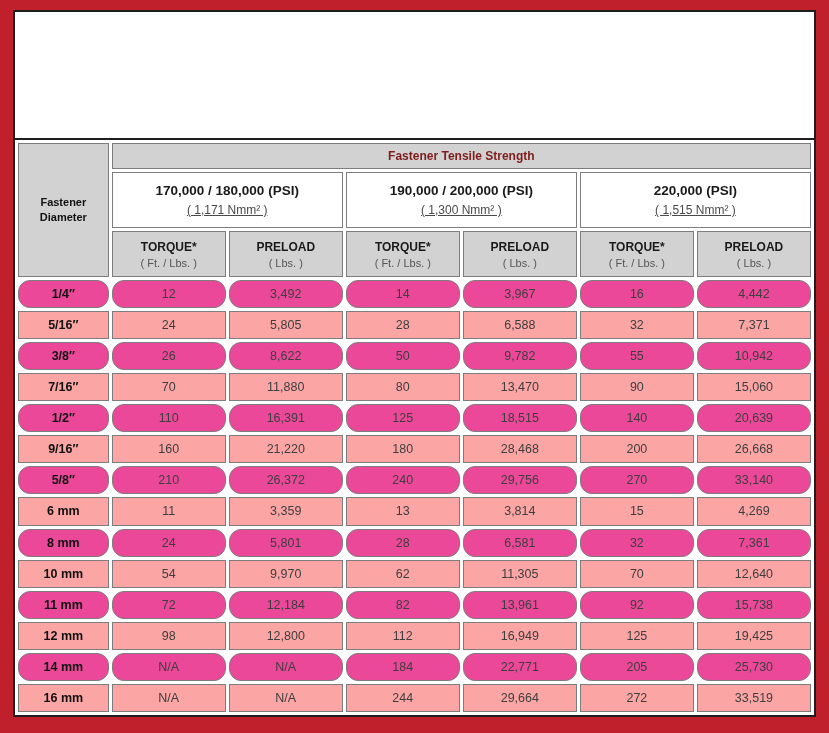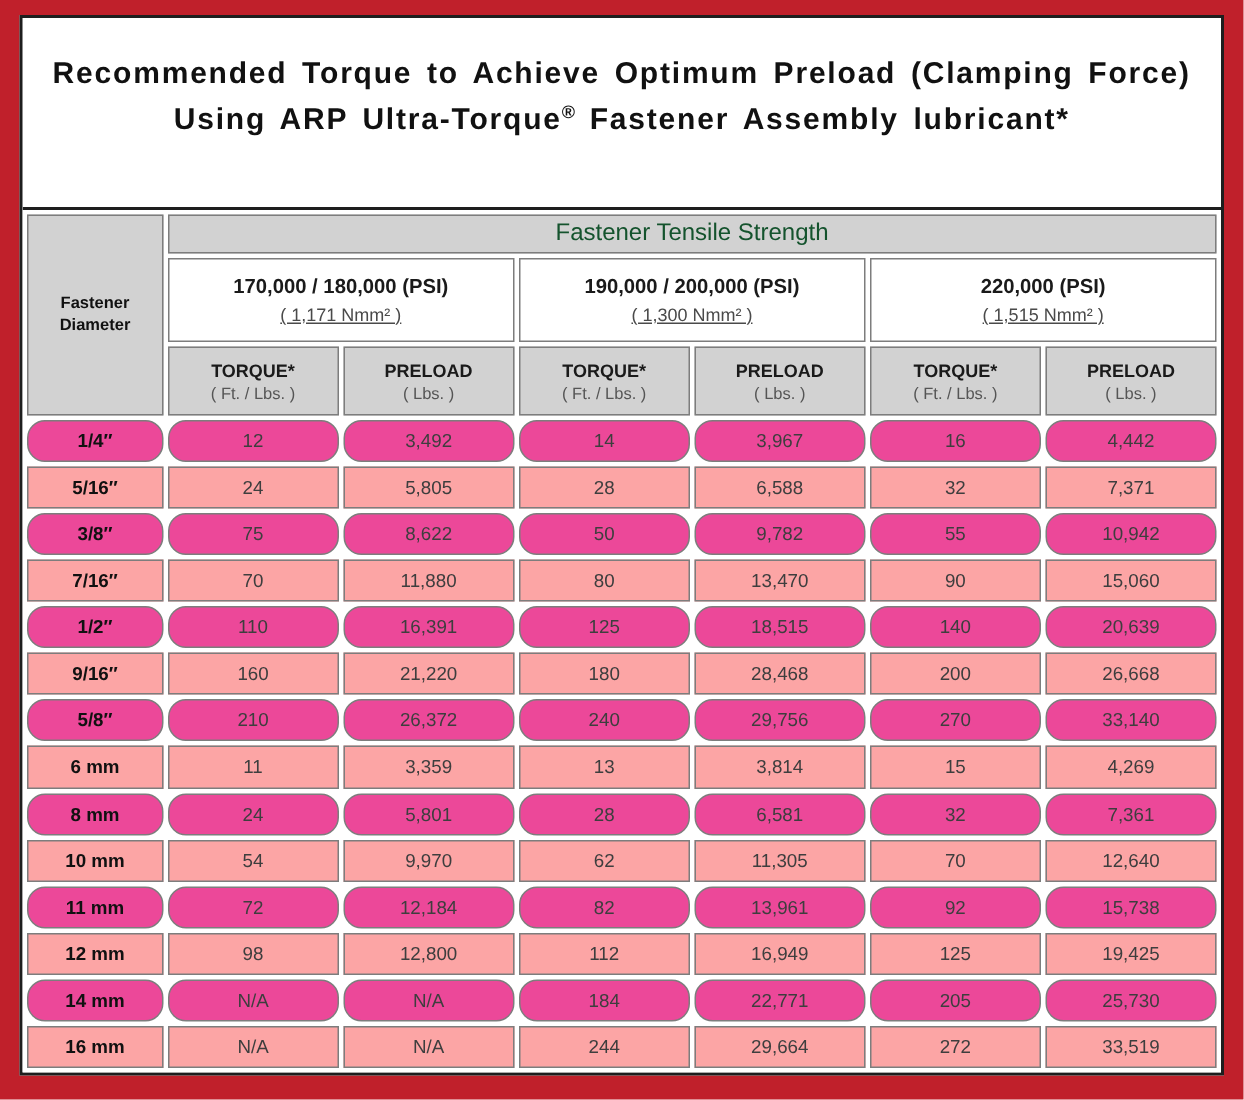--- a/index.html
+++ b/index.html
@@ -64,23 +64,23 @@
     vertical-align: bottom;
     font-size: 11px;
     font-weight: bold;
     color: #111;
     line-height: 1.4;
     padding-bottom: 10px;
   }
   .group-row { height: 26px; }
   .group-cell {
     background: #d2d2d2;
-    font-size: 16px;
-    font-weight: normal;
-    color: #14532d;
+    font-size: 12px;
+    font-weight: bold;
+    color: #7f1d1d;
   }
   .psi-row { height: 56px; }
   .psi-cell { background: #ffffff; }
   .psi-main { font-size: 13.5px; font-weight: bold; color: #1a1a1a; }
   .psi-sub { font-size: 12px; font-weight: normal; color: #4a4a4a; margin-top: 5px; text-decoration: underline; }
   .sub-row { height: 46px; }
   .sub-cell { background: #d2d2d2; }
   .sub-label { font-size: 12px; font-weight: bold; color: #1a1a1a; }
   .sub-unit { font-size: 11px; font-weight: normal; color: #555; margin-top: 3px; }
   tbody th.dia-cell {
@@ -96,24 +96,20 @@
   tbody tr.white th, tbody tr.white td { background: #ec4899; border-radius: 12px; }
   tbody tr.gray th, tbody tr.gray td { background: #fca5a5; }
 </style>
 </head>
 <body>
 
 <div class="frame">
   <div class="sheet">
 
     <div class="title-block">
-      <h1 class="page-title">
-        <span>Recommended Torque to Achieve Optimum Preload (Clamping Force)</span><br>
-        <span>Using ARP Ultra-Torque</span><sup>®</sup><span> Fastener Assembly lubricant*</span>
-      </h1>
     </div>
 
     <table class="torque-table">
       <colgroup>
         <col class="dia-col">
         <col>
           <col>
           <col>
           <col>
           <col>
@@ -182,21 +178,21 @@
             <td>24</td>
             <td>5,805</td>
             <td>28</td>
             <td>6,588</td>
             <td>32</td>
             <td>7,371</td>
           </tr>
 
           <tr class="white">
             <th class="dia-cell">3/8″</th>
-            <td>75</td>
+            <td>26</td>
             <td>8,622</td>
             <td>50</td>
             <td>9,782</td>
             <td>55</td>
             <td>10,942</td>
           </tr>
 
           <tr class="gray">
             <th class="dia-cell">7/16″</th>
             <td>70</td>

